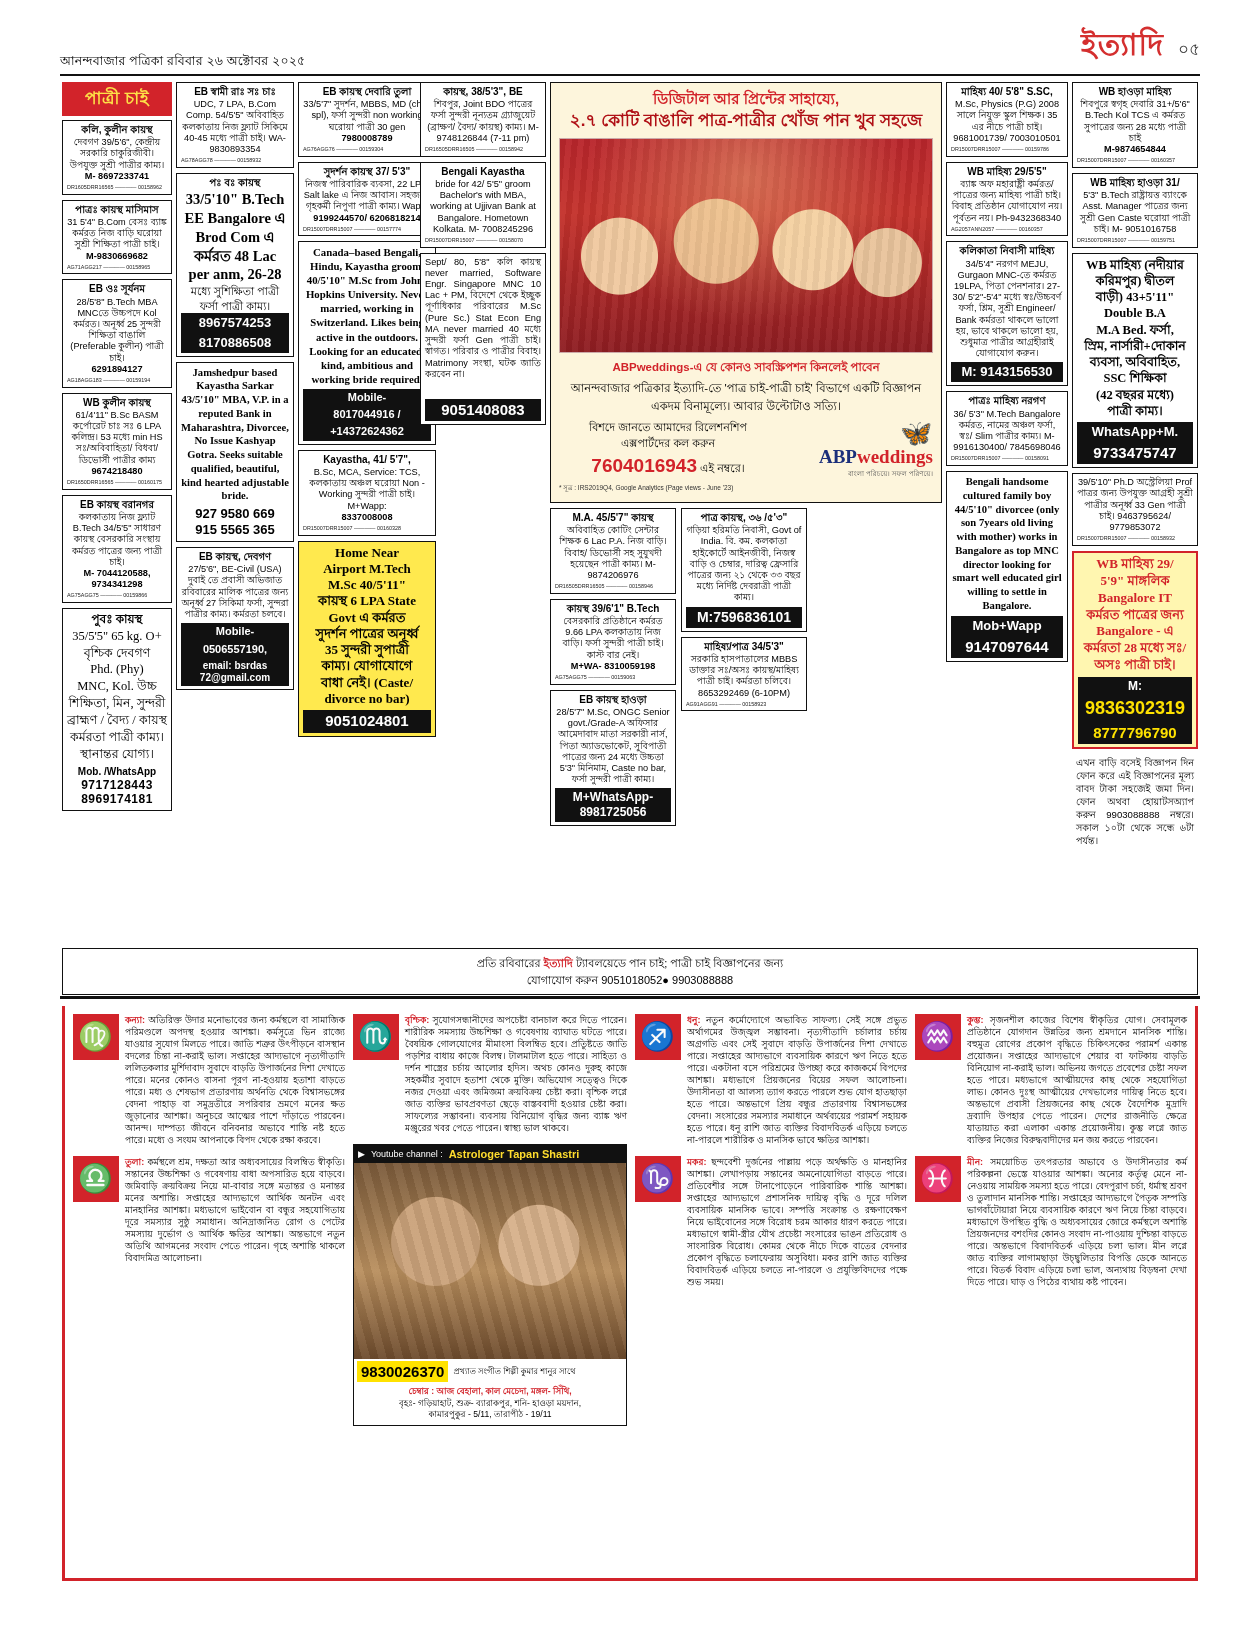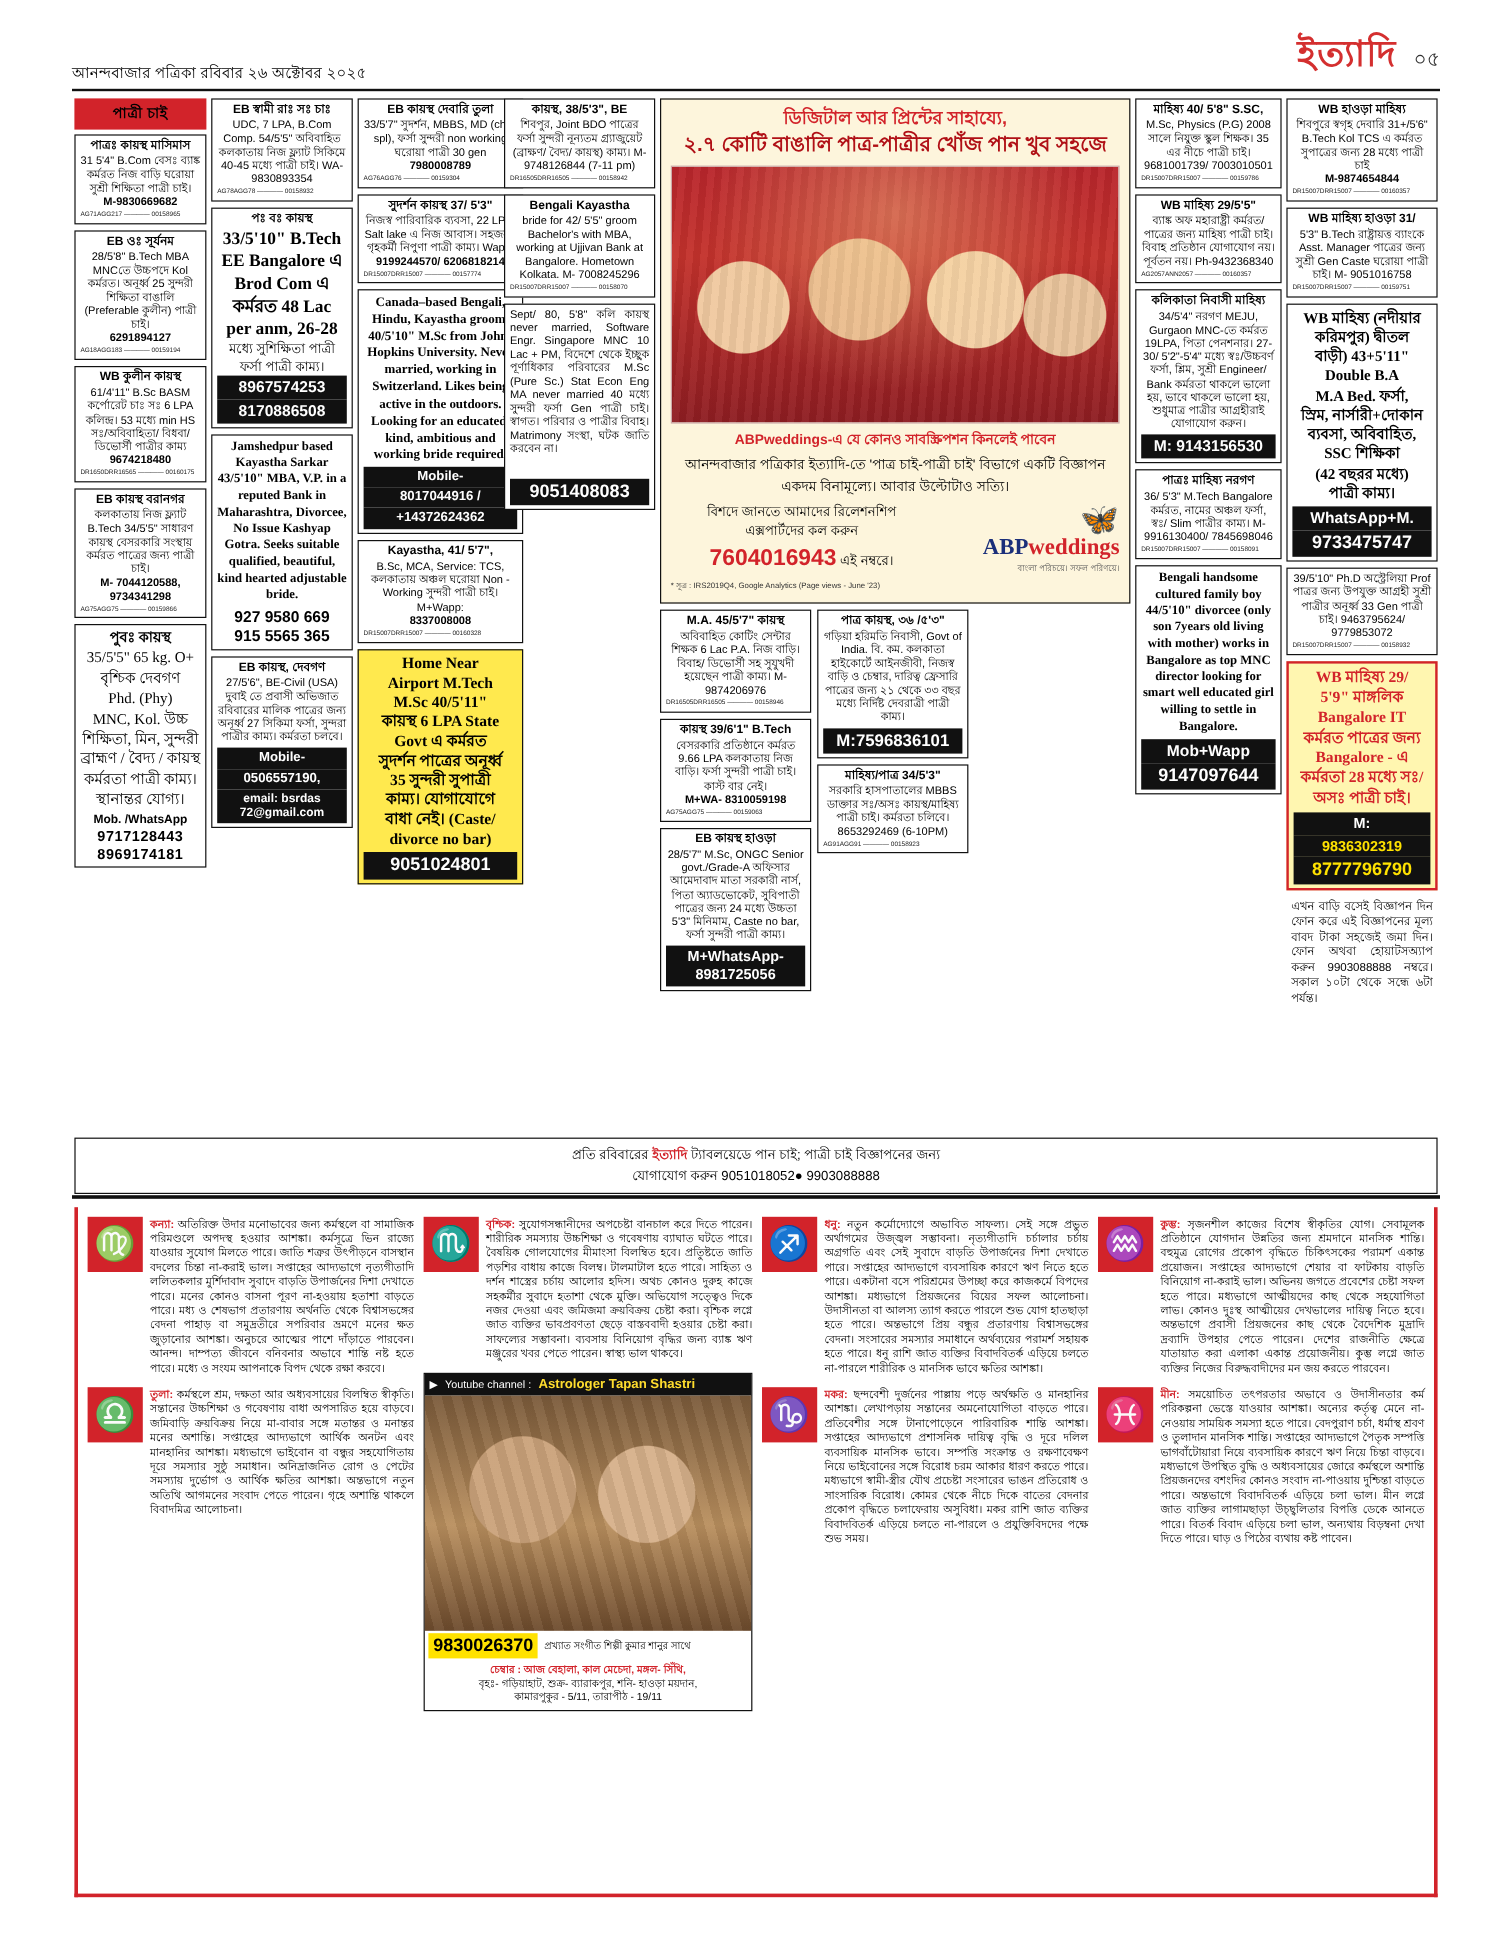--- a/index.html
+++ b/index.html
@@ -50,21 +50,21 @@
   .box .hd {
     font-weight:bold; font-size:10px; margin-bottom:1px;
   }
   .box .bd { font-size:9.2px; }
   .box .ref {
     font-size:5.4px; color:#222; text-align:left; margin-top:2px;
     display:flex; justify-content:space-between; letter-spacing:0;
   }
   .box .phone { font-weight:bold; }
   .hdr-red {
-    background:#d2232a; color:#000000; font-weight:bold; font-size:12px;
+    background:#d2232a; color:#fde047; font-weight:bold; font-size:17px;
     padding:3px 0; text-align:center; margin-bottom:4px; letter-spacing:.5px;
   }
   .bignum { font-weight:bold; font-size:12px; letter-spacing:.5px; }
   .midnum { font-weight:bold; font-size:13px; }
   .yellow { background:#ffe94e; }
   .yellowlight { background:#fff6b0; }
   .inv { background:#111; color:#fff; font-weight:bold; font-size:13px; padding:2px 0; }
   .serif { font-family:"Liberation Serif", serif; }
 
   
@@ -171,20 +171,26 @@
       <div class="pageno">০৫</div>
     </div>
   </div>
   <div class="rule-top"></div>
 
   <div class="classifieds">
 
     <div class="col c1">
       <div class="hdr-red">পাত্রী চাই</div>
 
+      <div class="box">
+        <div class="hd">কলি, কুলীন কায়স্থ</div>
+        <div class="bd">দেবগণ 39/5'6", কেন্দ্রীয় সরকারি চাকুরিজীবী। উপযুক্ত সুশ্রী পাত্রীর কাম্য।</div>
+        <div class="bd phone">M- 8697233741</div>
+        <div class="ref">DR1605DRR16565 ———— 00158962</div>
+      </div>
 
       <div class="box">
         <div class="hd">পাত্রঃ কায়স্থ মাসিমাস</div>
         <div class="bd">31 5'4" B.Com বেসঃ ব্যাঙ্ক কর্মরত নিজ বাড়ি ঘরোয়া সুশ্রী শিক্ষিতা পাত্রী চাই।</div>
         <div class="bd phone">M-9830669682</div>
         <div class="ref">AG71AGG217 ———— 00158965</div>
       </div>
 
       <div class="box">
         <div class="hd">EB ওঃ সূর্যনম</div>
@@ -450,21 +456,21 @@
         <div class="serif" style="font-size:13px;line-height:1.3;font-weight:bold;color:#d2232a">
           <div>WB মাহিষ্য 29/</div>
           <div>5'9" মাঙ্গলিক</div>
           <div>Bangalore IT</div>
           <div>কর্মরত পাত্রের জন্য</div>
           <div>Bangalore - এ</div>
           <div>কর্মরতা 28 মধ্যে সঃ/</div>
           <div>অসঃ পাত্রী চাই।</div>
         </div>
         <div class="inv" style="font-size:12px;margin-top:3px">M:</div>
-        <div class="inv" style="font-size:12px;color:#ffe200">9836302319</div>
+        <div class="inv" style="font-size:18px;color:#ffe200">9836302319</div>
         <div class="inv" style="font-size:15px;color:#ffe200">8777796790</div>
       </div>
       <div class="box noborder" style="text-align:justify;font-size:9.6px;line-height:1.35">এখন বাড়ি বসেই বিজ্ঞাপন দিন ফোন করে এই বিজ্ঞাপনের মূল্য বাবদ টাকা সহজেই জমা দিন। ফোন অথবা হোয়াটসঅ্যাপ করুন 9903088888 নম্বরে। সকাল ১০টা থেকে সন্ধে ৬টা পর্যন্ত।</div>
     </div>
 
   </div>
 
   <div class="strip">
     <span>প্রতি রবিবারের</span>
     <span class="rd">ইত্যাদি</span>

